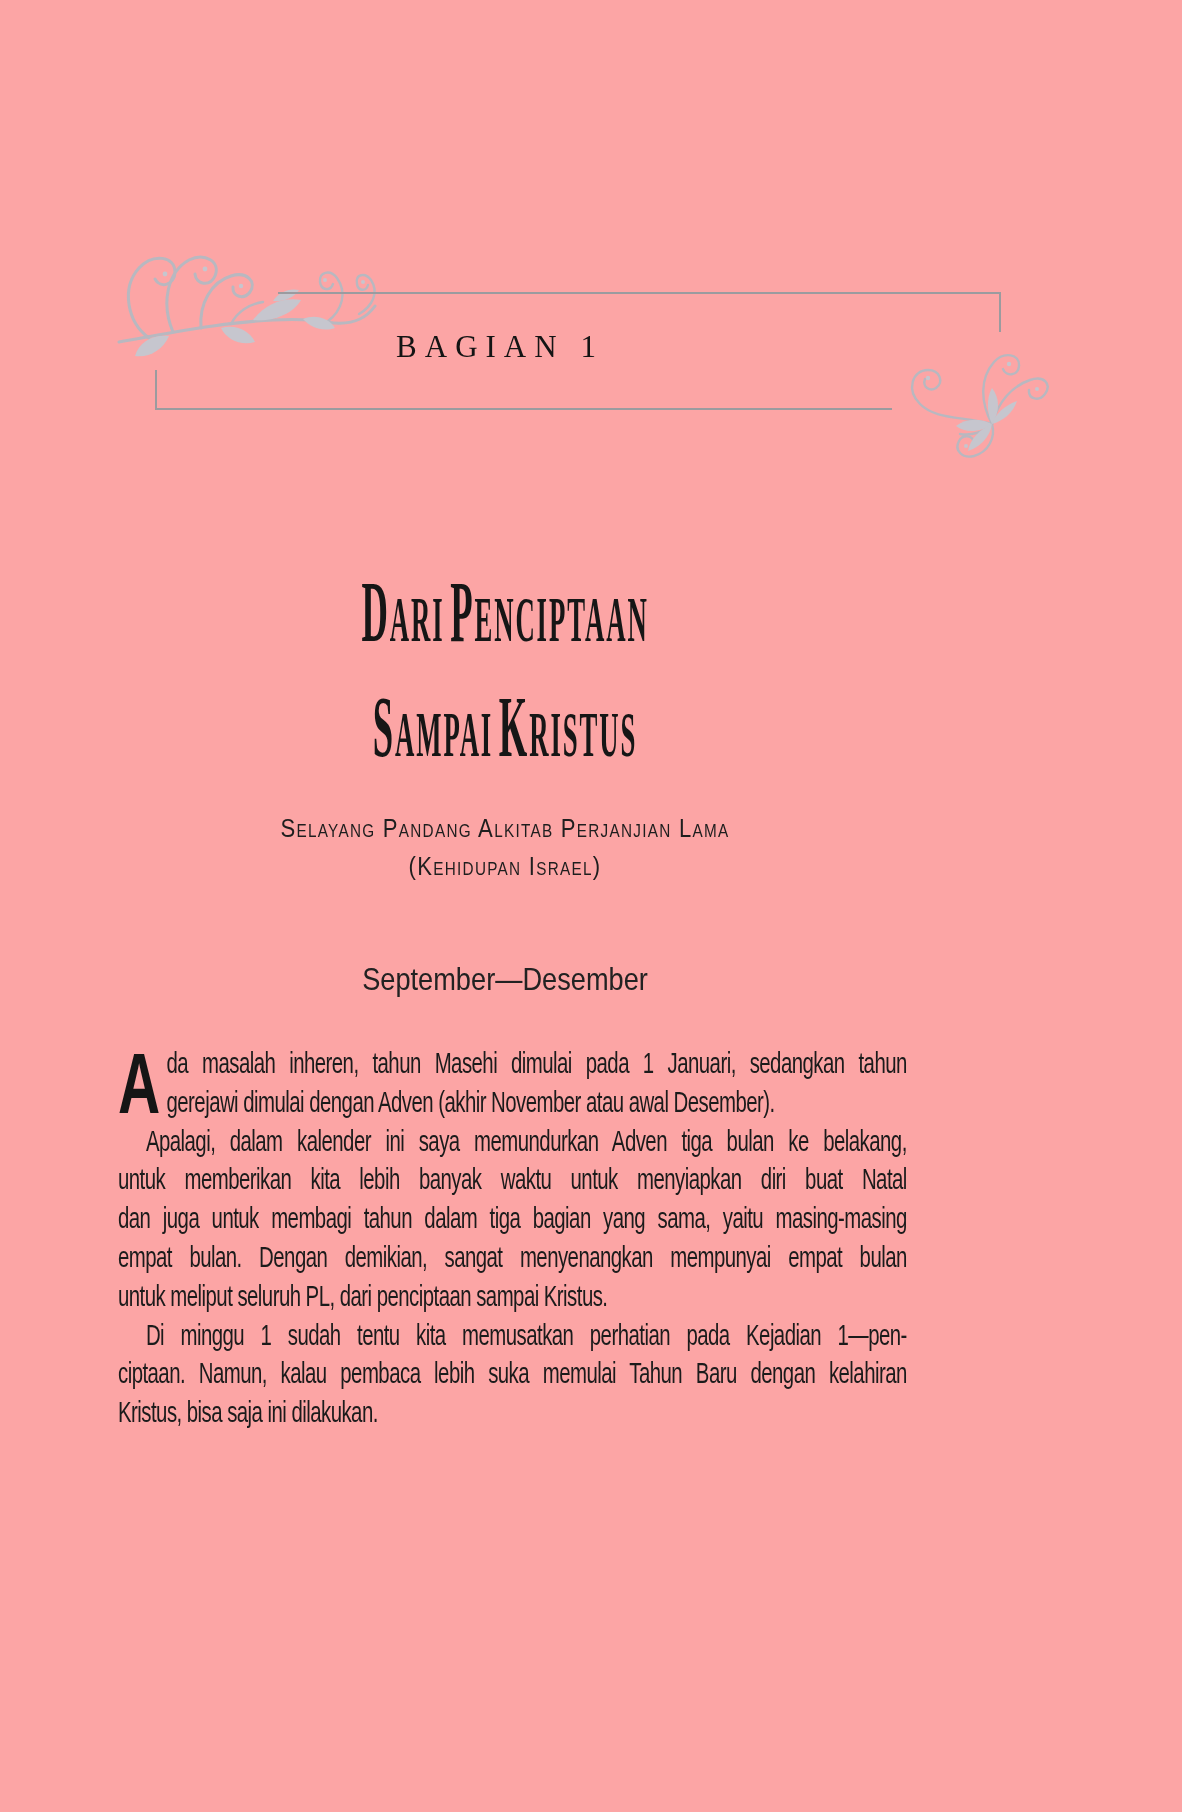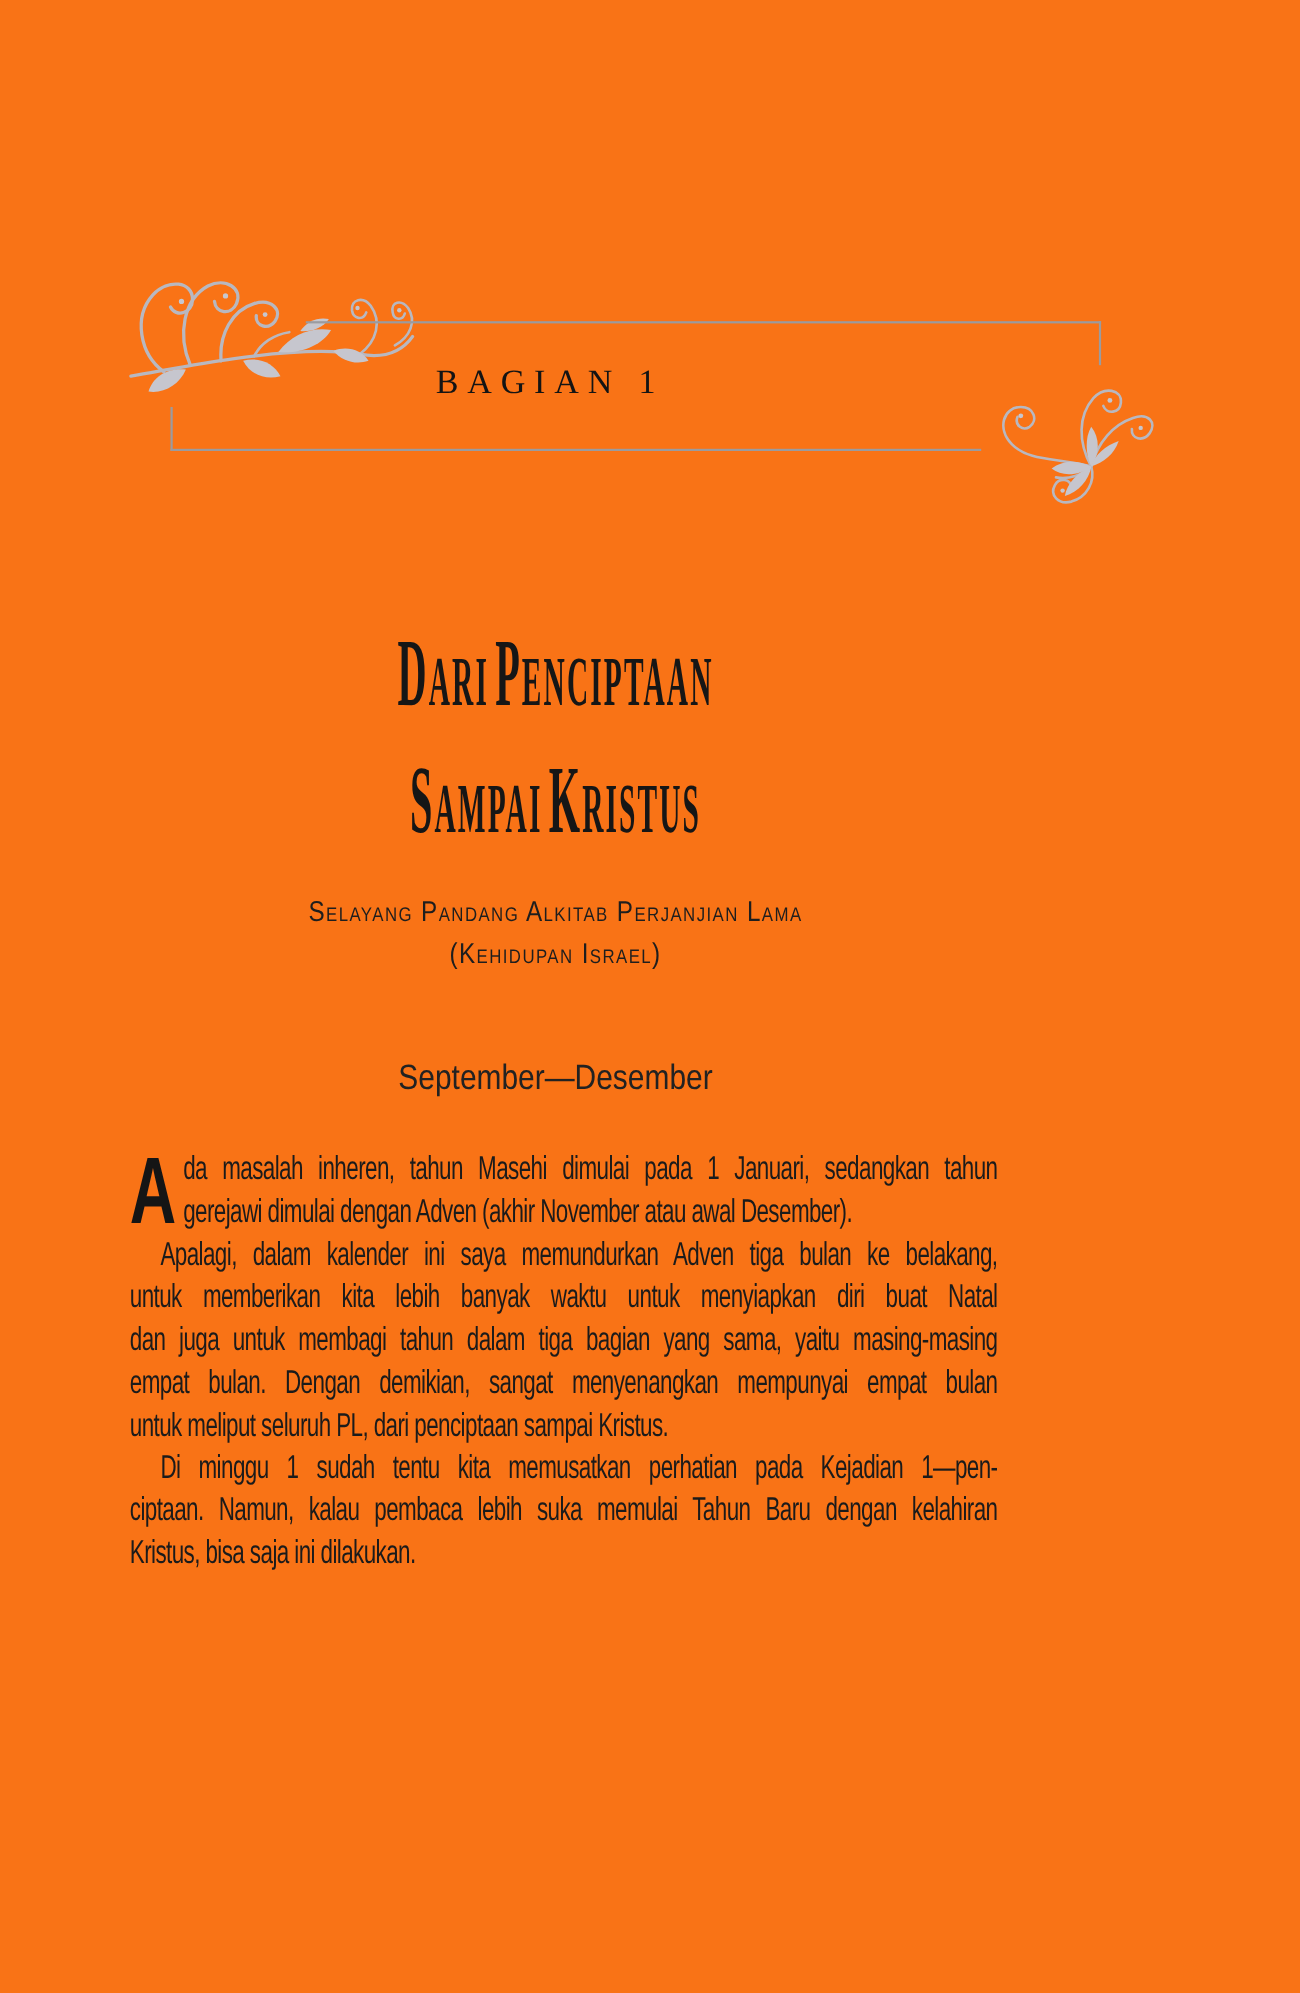--- a/index.html
+++ b/index.html
@@ -5,21 +5,21 @@
   :root{
     --ink:#1b1b1b;
     --rule:#9b9b9f;
     --orn:#b8b8c0;
     --orn-fill:#c6c6ce;
   }
   html,body{margin:0;padding:0;background:#ffffff;}
   .page{
     position:relative;
     width:1182px;height:1812px;
-    background:#f97316;
+    background:#fca5a5;
     font-family:"Liberation Sans", sans-serif;
     color:var(--ink);
     overflow:hidden;
   }
   
   .frame-seg{position:absolute;background:var(--rule);}
   .frame-top{left:278px;top:292px;width:723px;height:2px;}
   .frame-right{left:999px;top:292px;width:2px;height:40px;}
   .frame-bottom{left:155px;top:408px;width:737px;height:2px;}
   .frame-left{left:155px;top:370px;width:2px;height:40px;}

